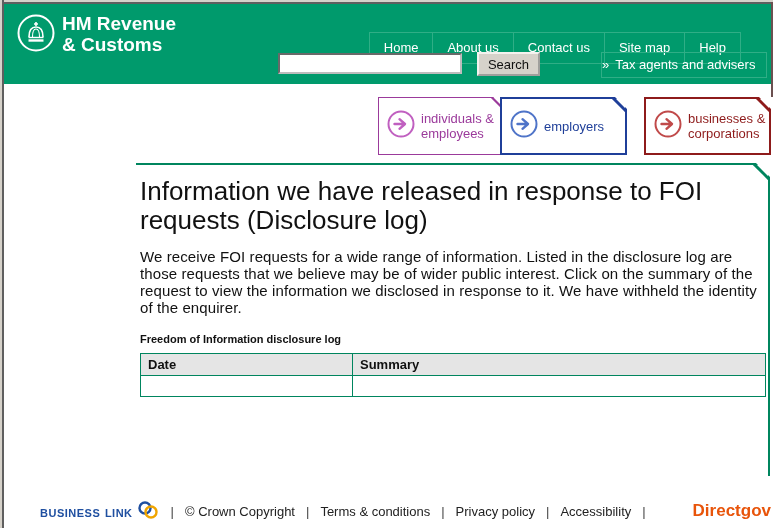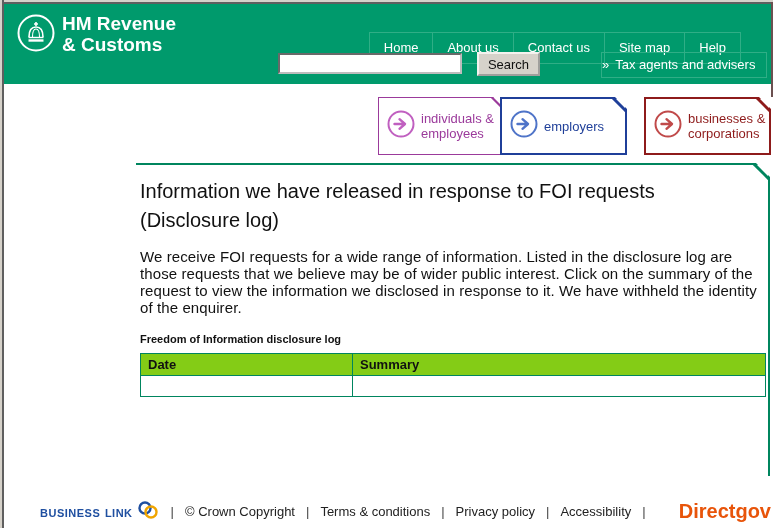--- a/index.html
+++ b/index.html
@@ -46,39 +46,39 @@
   .audience-box .aicon { flex:0 0 auto; margin-left:7px; }
   .audience-box .alabel { color:var(--bc); font-size:13px; line-height:15px; margin-left:5px; }
 
   
   .content-panel { position:absolute; left:136px; top:163px; width:634px; height:313px;
                    border-top:2px solid #00855E; border-right:2px solid #00855E;
                    clip-path:polygon(0 0, calc(100% - 14px) 0, 100% 14px, 100% 100%, 0 100%);
                    padding:12px 0 0 4px; background:#fff; }
   .content-panel::after { content:''; position:absolute; top:5px; right:-5px; width:23px; height:3px;
                           background:#00855E; transform:rotate(45deg); }
-  .page-title { font-size:20px; font-weight:400; line-height:29px; color:#111; max-width:612px; }
+  .page-title { font-size:26px; font-weight:400; line-height:29px; color:#111; max-width:612px; }
   .body-par { font-size:15px; line-height:17px; color:#111; max-width:622px; margin-top:13px; letter-spacing:0.1px; }
   .table-heading { font-size:11px; font-weight:bold; color:#111; margin:17px 0 8px 0; }
   table.foi { border-collapse:collapse; width:626px; }
   table.foi th, table.foi td { border:1px solid #00855E; font-size:13px; text-align:left; padding:3px 7px; }
-  table.foi th { background:#84cc16; font-weight:bold; height:22px; color:#111; }
+  table.foi th { background:#e5e5e5; font-weight:bold; height:22px; color:#111; }
   table.foi td { height:21px; }
   table.foi .col-date { width:212px; }
 
   
   .footer { position:absolute; left:40px; top:498px; width:731px; height:26px;
             display:flex; align-items:center; font-size:13px; color:#222; }
   .bl-logo { display:flex; align-items:center; cursor:pointer; }
   .bl-text { color:#1F4FA0; font-weight:bold; font-size:13px; letter-spacing:0.5px;
              font-variant:small-caps; text-transform:lowercase; font-size:15px; }
   .bl-rings { margin-left:3px; }
   .fsep { color:#444; margin:0 11px; }
   .flink { cursor:pointer; white-space:nowrap; }
-  .directgov { margin-left:auto; color:#E8540A; font-weight:bold; font-size:20px; cursor:pointer; }
+  .directgov { margin-left:auto; color:#E8540A; font-weight:bold; font-size:17px; cursor:pointer; }
 </style>
 </head>
 <body>
 
 <div id="page">
 
   <div class="frame-light-top"></div>
   <div class="frame-dark-top"></div>
   <div class="frame-light-left"></div>
   <div class="frame-dark-left"></div>

